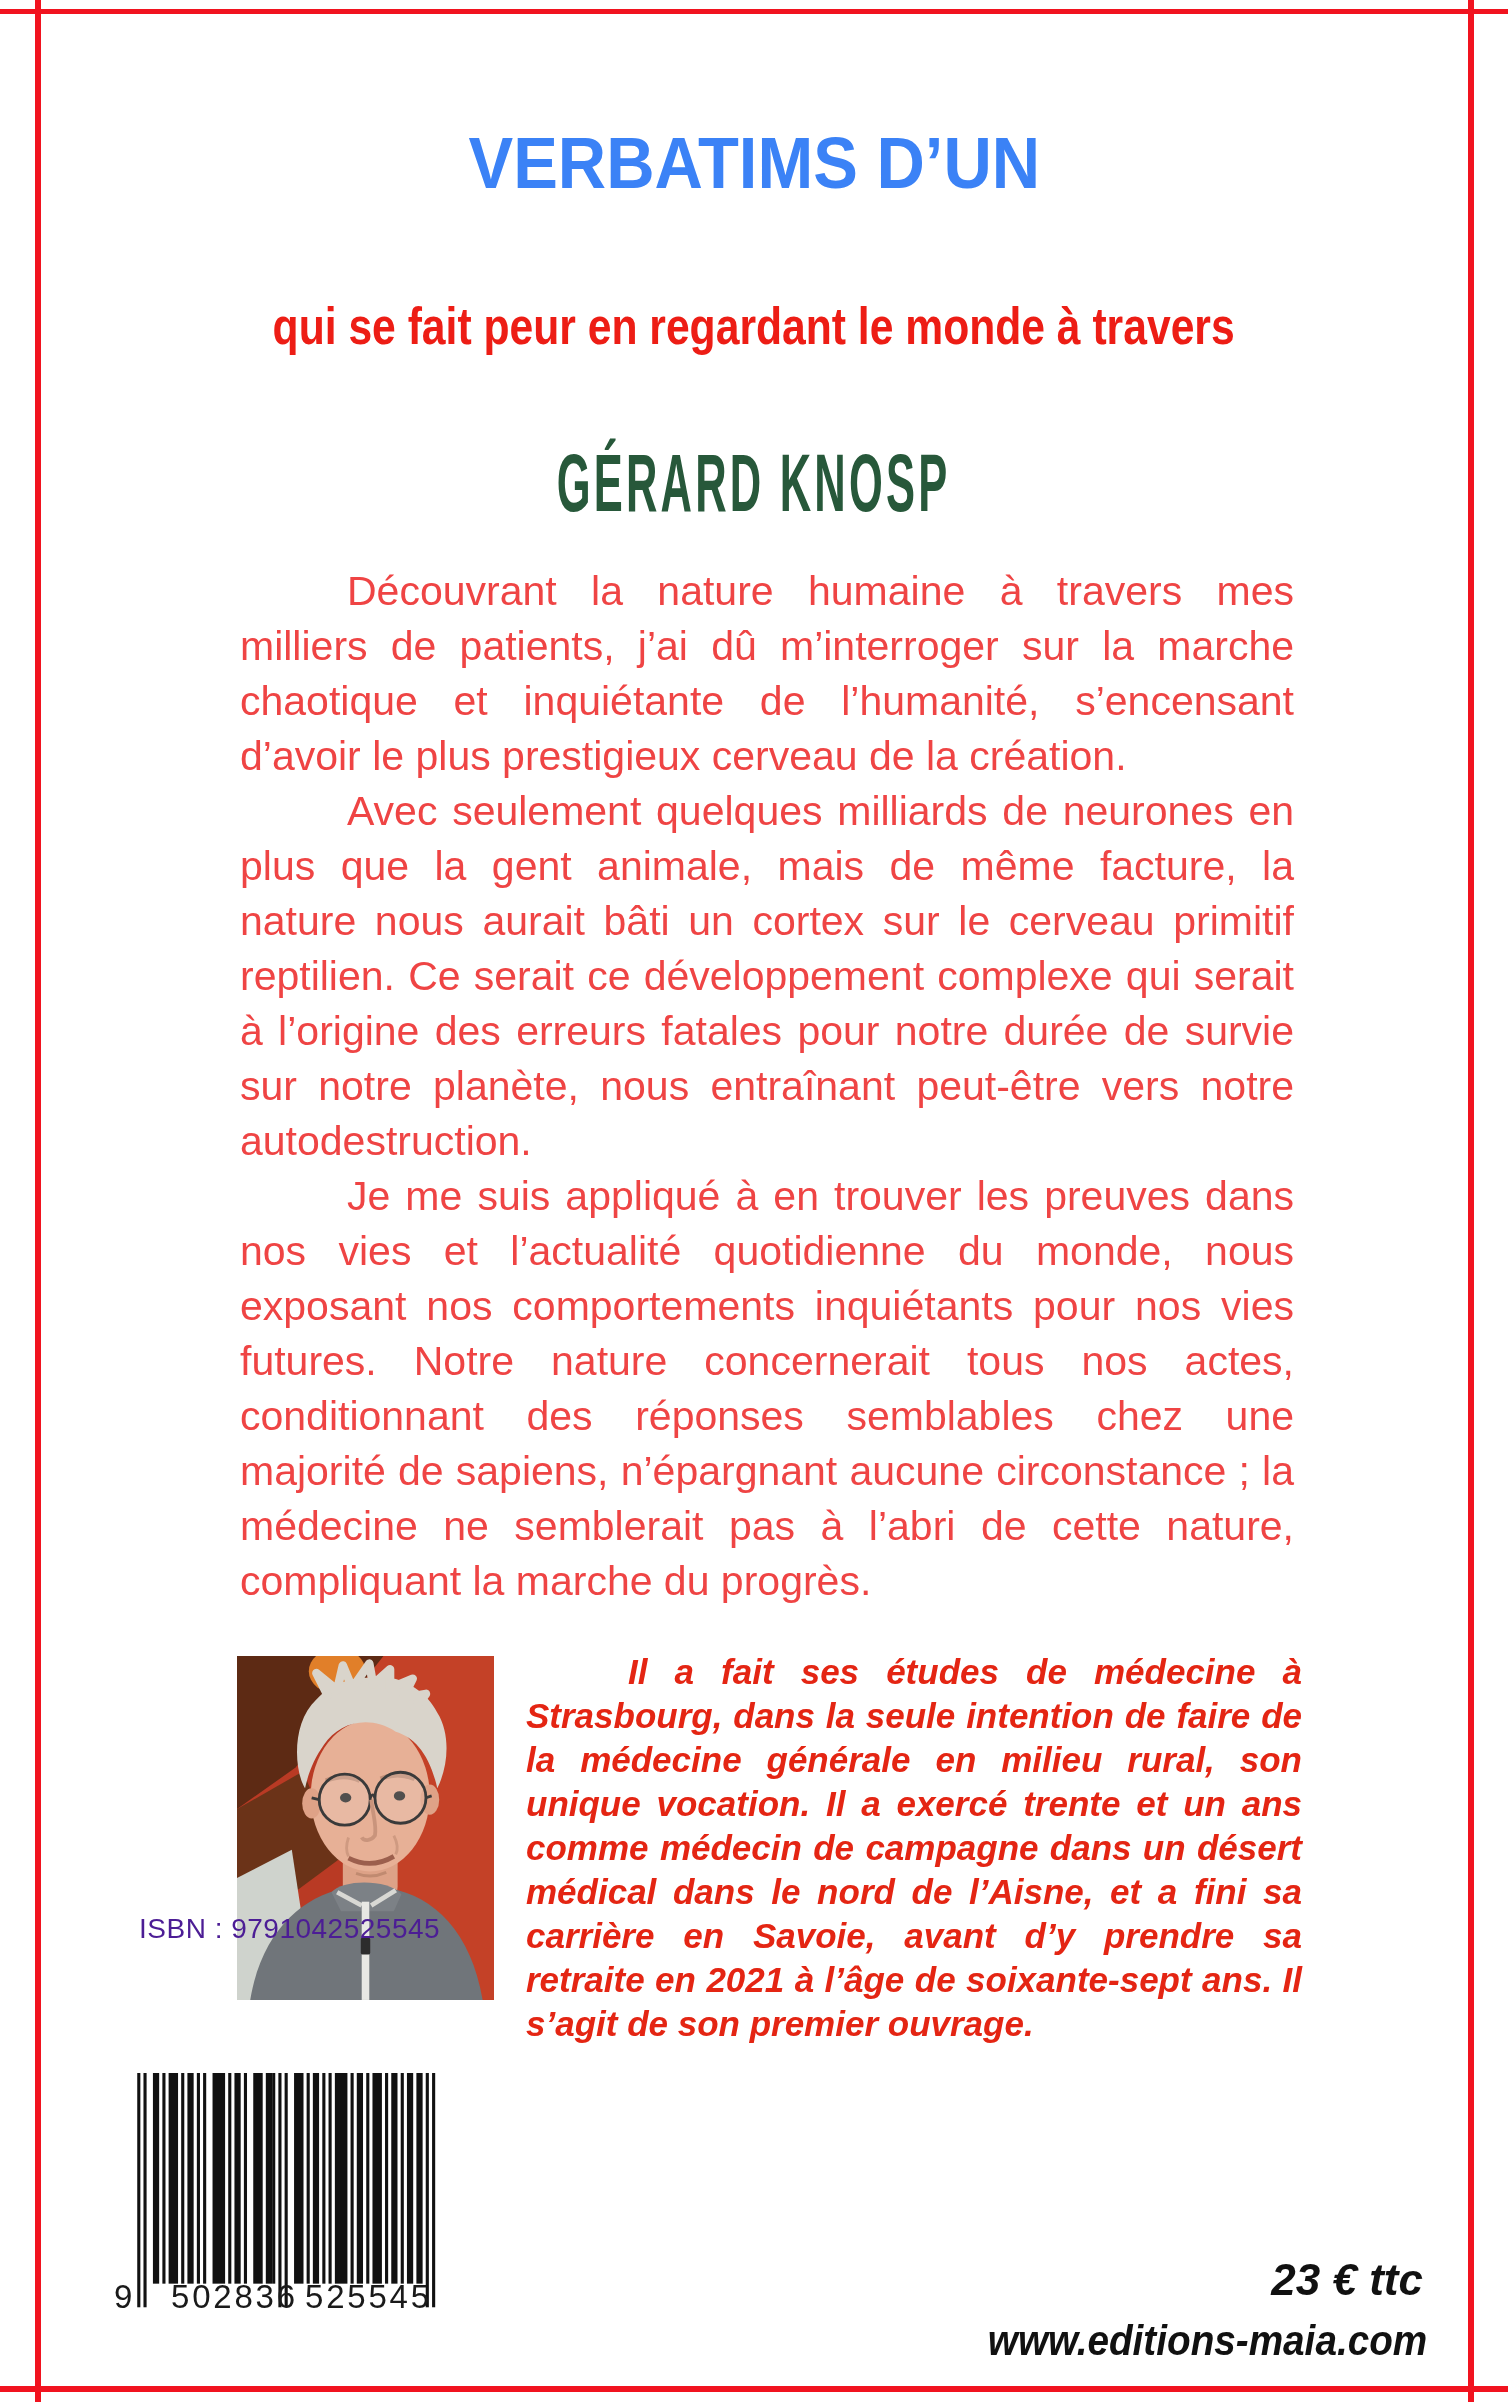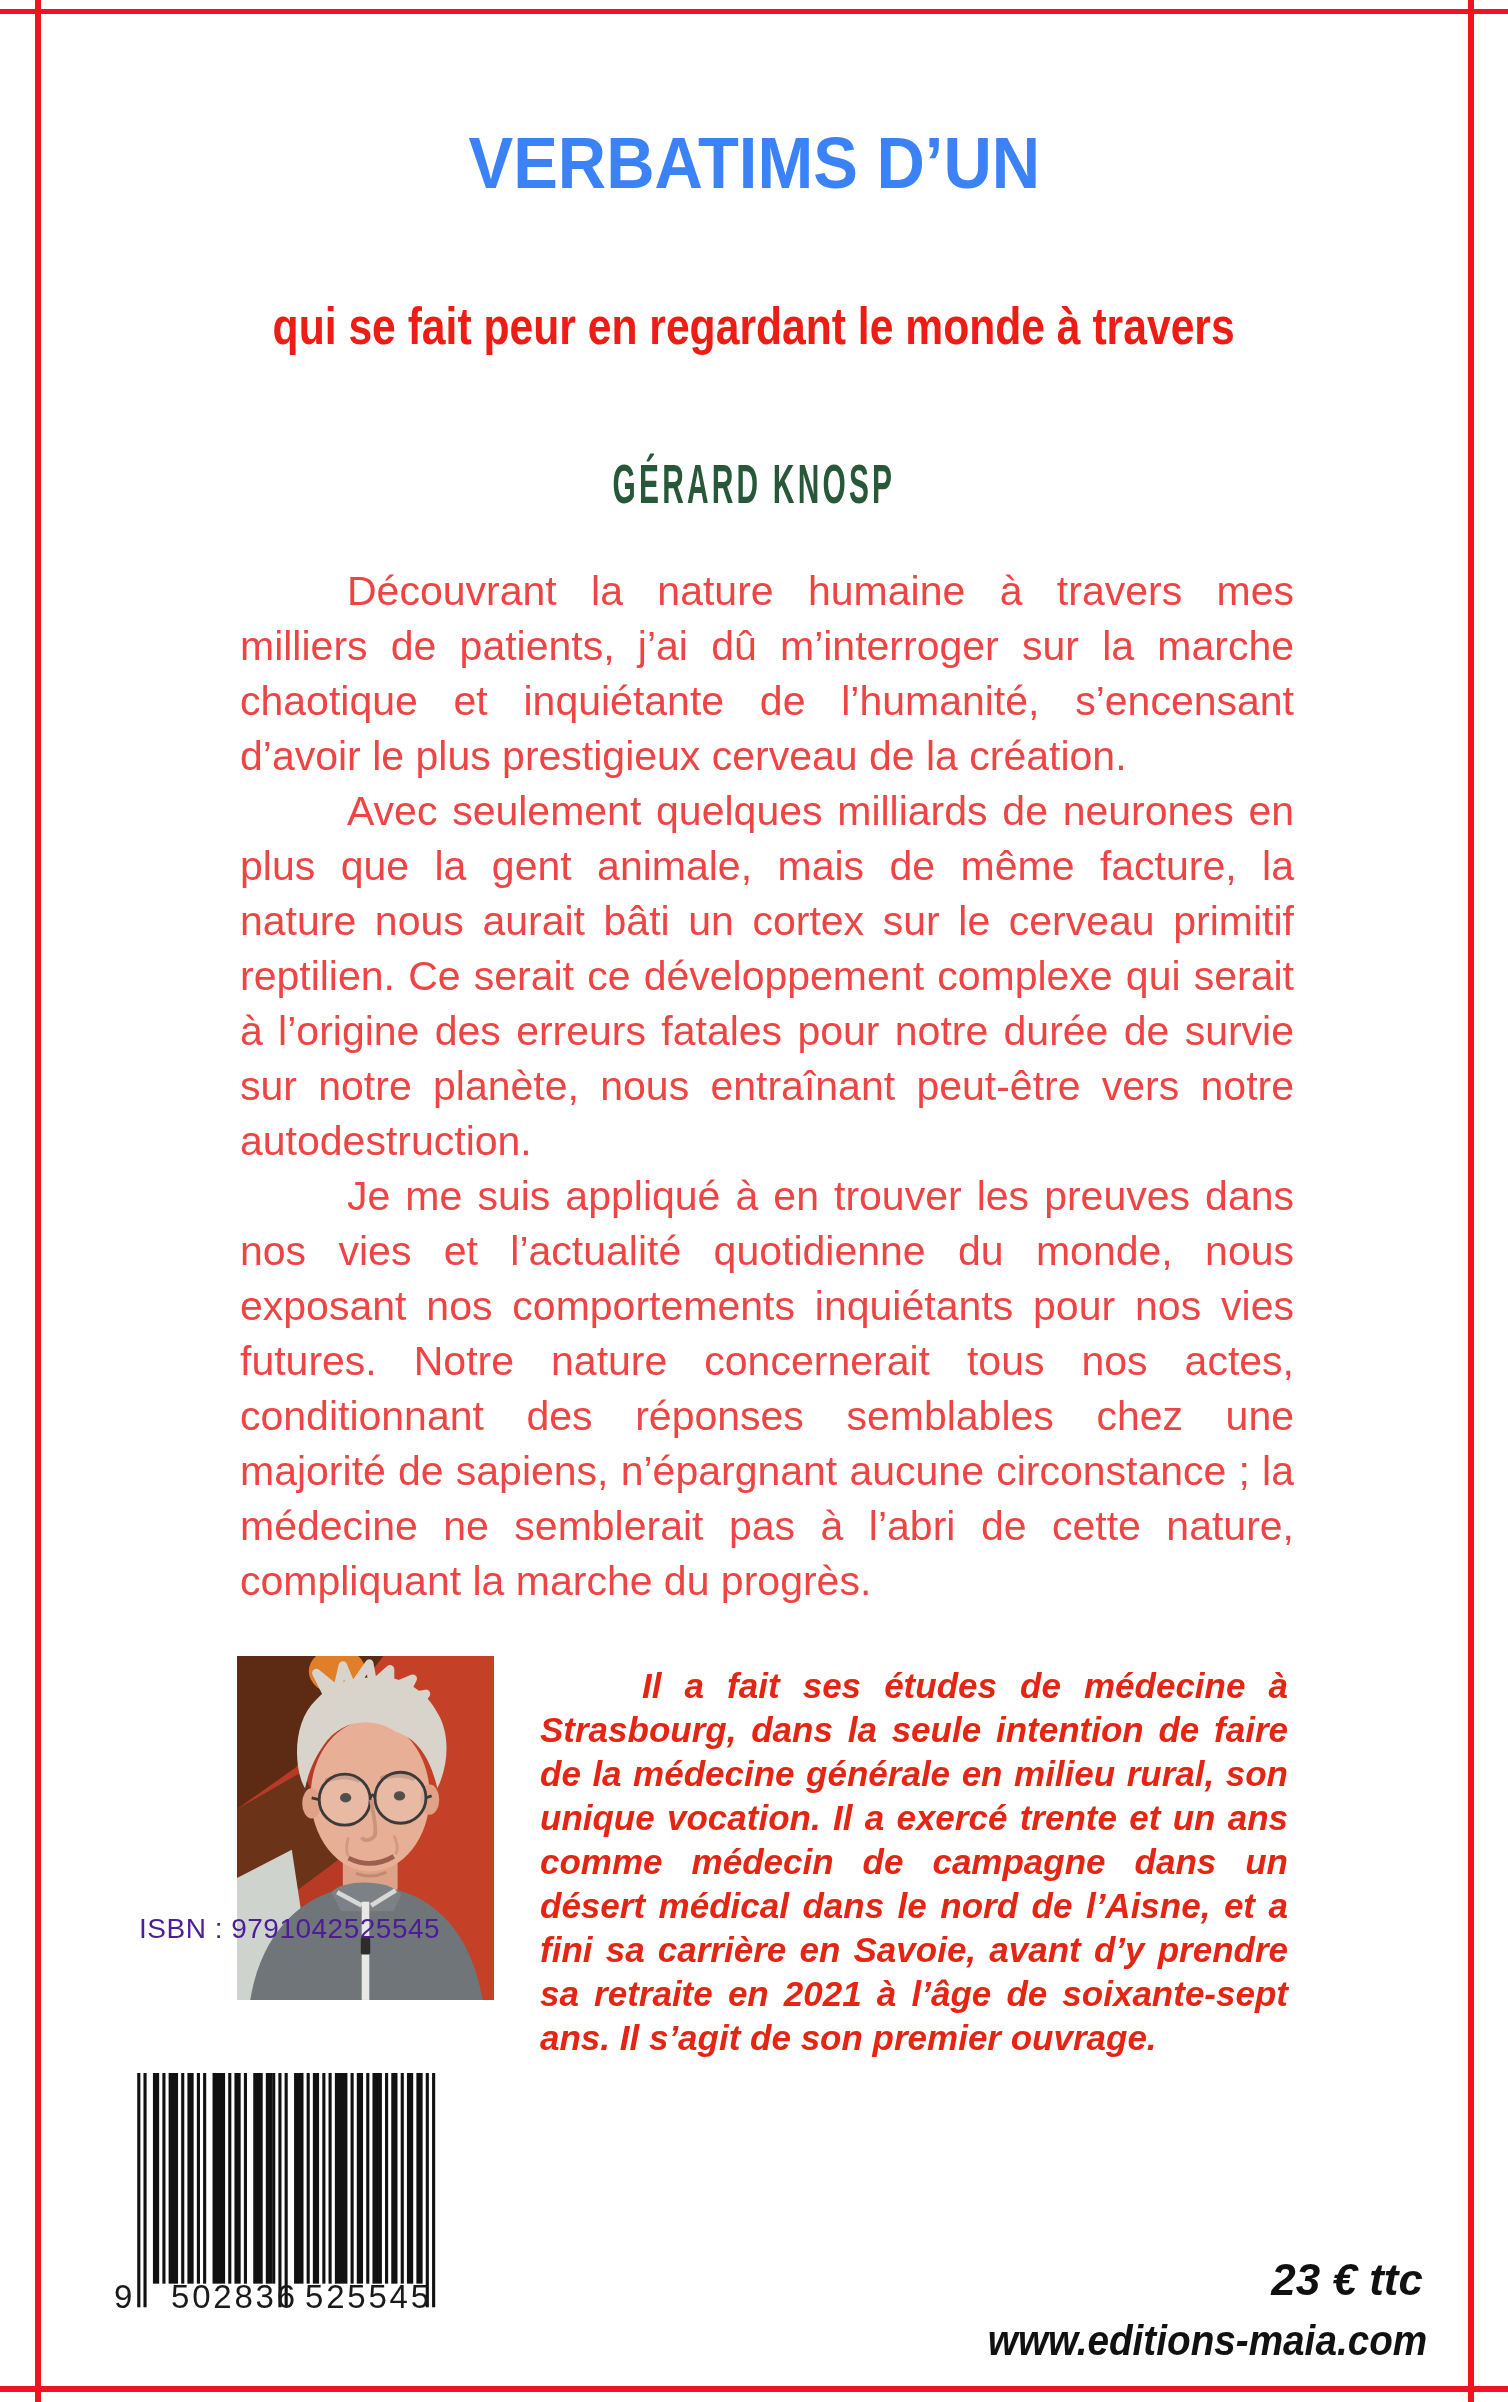--- a/index.html
+++ b/index.html
@@ -30,42 +30,42 @@
     position:absolute;left:0;top:296px;width:100%;
     text-align:center;color:#ed1d15;font-weight:bold;
     font-size:52px;line-height:61px;
   }
   .subtitle .squeeze{display:inline-block;transform:scaleX(0.82);transform-origin:50% 50%;white-space:nowrap;}
 
   
   .author{
     position:absolute;left:0;top:443px;width:100%;
     text-align:center;color:#27583a;
-    font-size:44px;line-height:81px;font-weight:bold;
+    font-size:64px;line-height:81px;font-weight:bold;
   }
   .author .squeeze{display:inline-block;transform:scale(0.68,1.26);transform-origin:50% 50%;letter-spacing:4.7px;white-space:nowrap;}
 
   
   .synopsis{
     position:absolute;left:240px;top:564px;width:1054px;
     color:#ef4444;font-size:41px;line-height:55px;
     text-align:justify;
   }
   .synopsis p{margin:0;text-indent:107px;}
 
   
   .photo{
     position:absolute;left:237px;top:1656px;width:257px;height:344px;
   }
   .bio{
     position:absolute;left:526px;top:1650px;width:776px;
     color:#e42513;font-size:35px;line-height:44px;
     font-style:italic;font-weight:bold;text-align:justify;
   }
-  .bio p{margin:14px;text-indent:102px;}
+  .bio p{margin:0;text-indent:102px;}
 
   
   .isbn{
     position:absolute;left:139px;top:1915px;
     color:#4c1d95;font-size:28px;letter-spacing:0.5px;line-height:28px;
   }
   .barcode-wrap{position:absolute;left:137px;top:2073px;width:299px;height:239px;}
   .barcode-wrap svg{position:absolute;left:0;top:0;}
   .bc-digits{position:absolute;top:207px;left:-23px;width:341px;height:38px;color:#1a1a1a;font-size:33px;line-height:34px;}
   .bc-digits span{position:absolute;top:0;}

